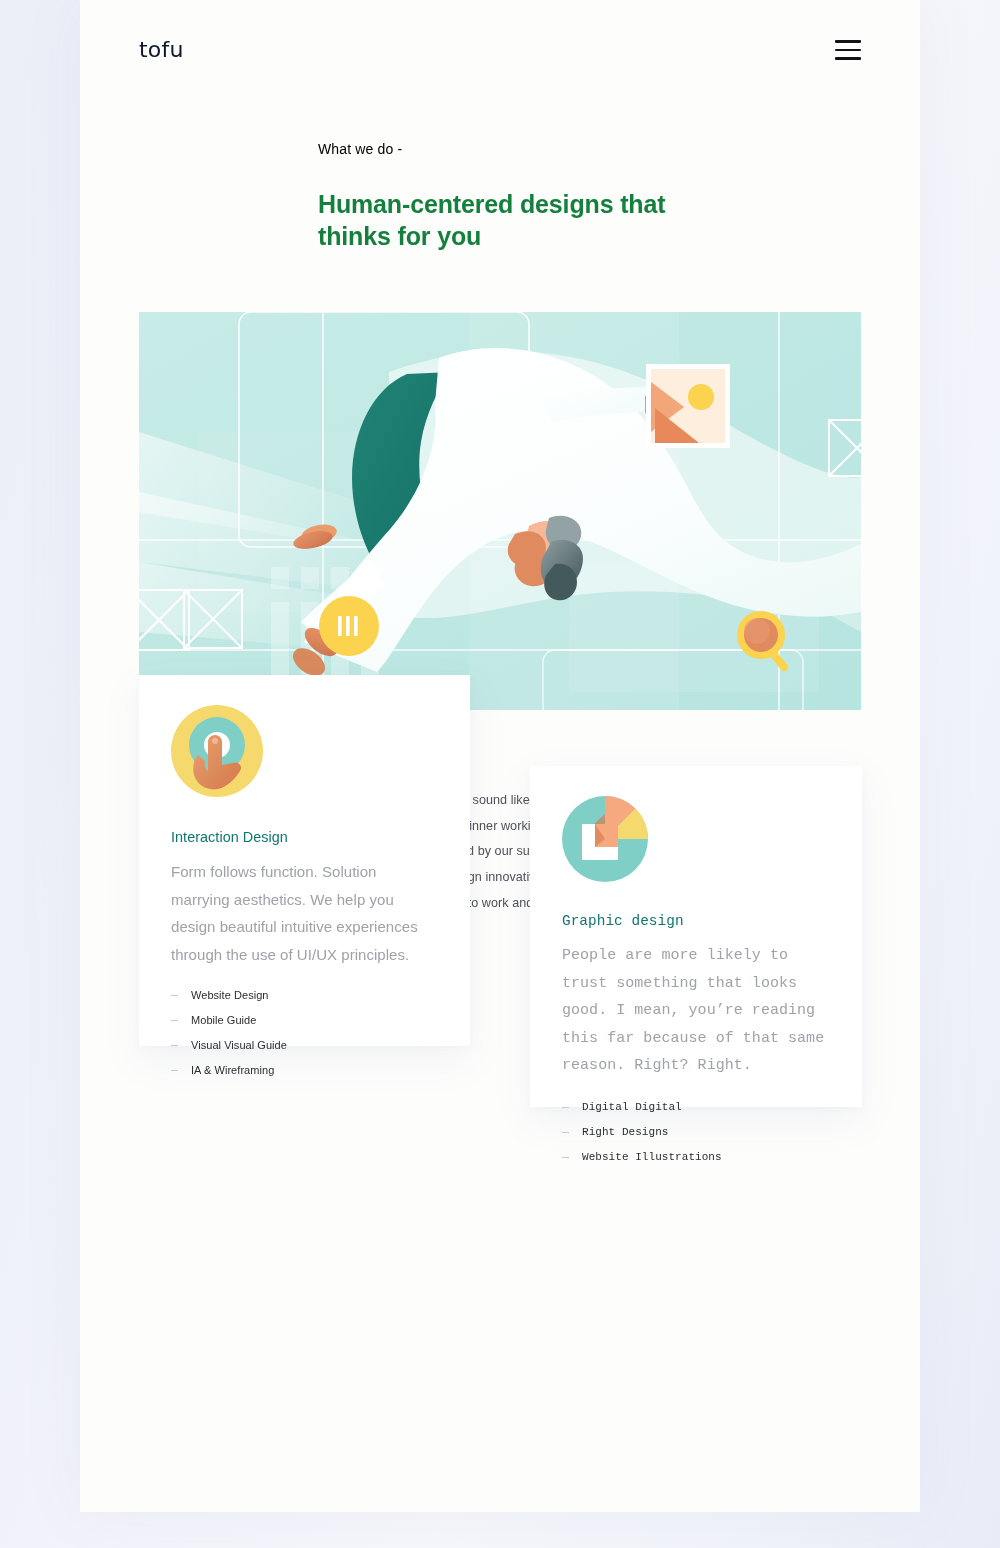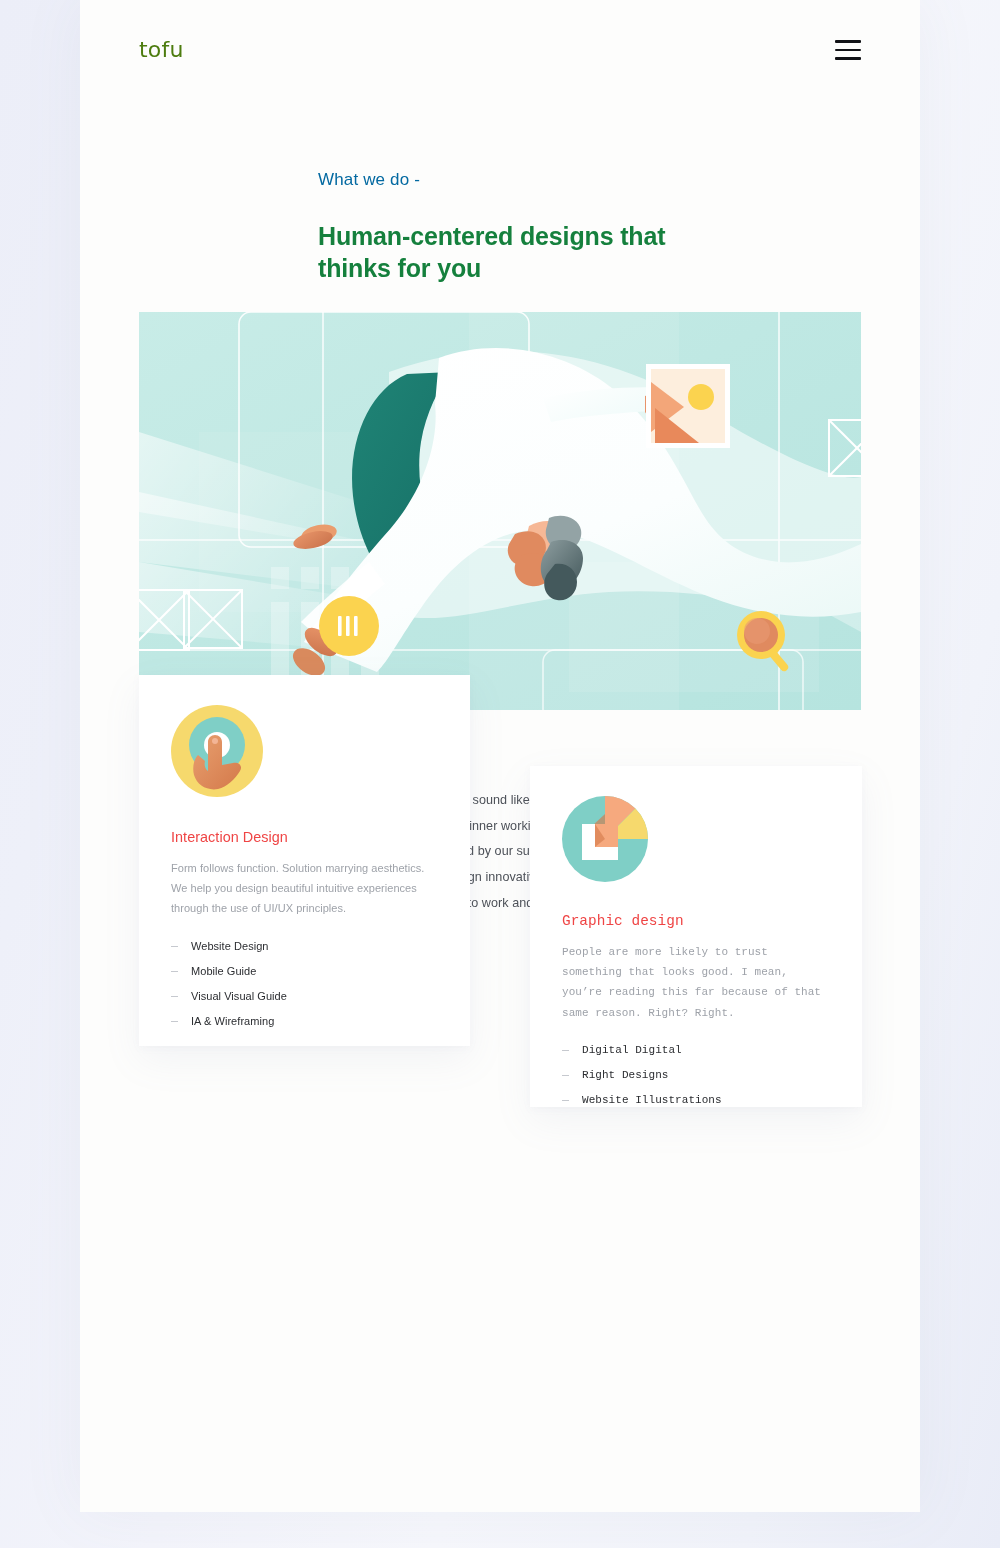--- a/index.html
+++ b/index.html
@@ -39,21 +39,21 @@
     align-items: center;
     justify-content: space-between;
     padding: 0 59px 0 59px;
   }
 
   .brand-logo {
     font-family: "DejaVu Sans", sans-serif;
     font-size: 22px;
     font-weight: 400;
     letter-spacing: 0.2px;
-    color: #4d7c0f;
+    color: #0f172a;
     line-height: 1;
     cursor: pointer;
   }
 
   .menu-button {
     width: 26px;
     height: 20px;
     display: flex;
     flex-direction: column;
     justify-content: space-between;
@@ -71,26 +71,25 @@
   }
 
   
   .intro {
     position: absolute;
     left: 238px;
     top: 140px;
     width: 420px;
   }
   .eyebrow {
-    font-size: 17px;
-    color: #0369a1;
+    font-size: 14px;
+    color: #000000;
     letter-spacing: 0.15px;
     margin-bottom: 28px;
     line-height: 1.4;
-    margin-top: 28px;
   }
   .headline {
     font-size: 25px;
     font-weight: 700;
     color: #15803d;
     line-height: 1.29;
     letter-spacing: -0.15px;
   }
 
   
@@ -139,26 +138,26 @@
   }
 
   .card-inner { padding: 30px 32px 0 32px; }
 
   .card-icon { width: 92px; height: 92px; display: block; margin-bottom: 32px; }
   .card-b .card-icon { width: 86px; height: 86px; margin-bottom: 31px; }
 
   .card-title {
     font-size: 14.4px;
     font-weight: 400;
-    color: #ef4444;
+    color: #0f766e;
     letter-spacing: 0.05px;
     margin-bottom: 13px;
   }
   .card-desc {
-    font-size: 11px;
+    font-size: 15px;
     line-height: 1.84;
     color: #9ea2a9;
     letter-spacing: 0.04px;
     margin-bottom: 22px;
   }
   .card-list { list-style: none; }
   .card-list li {
     font-size: 11px;
     color: #2b2d31;
     line-height: 1;

